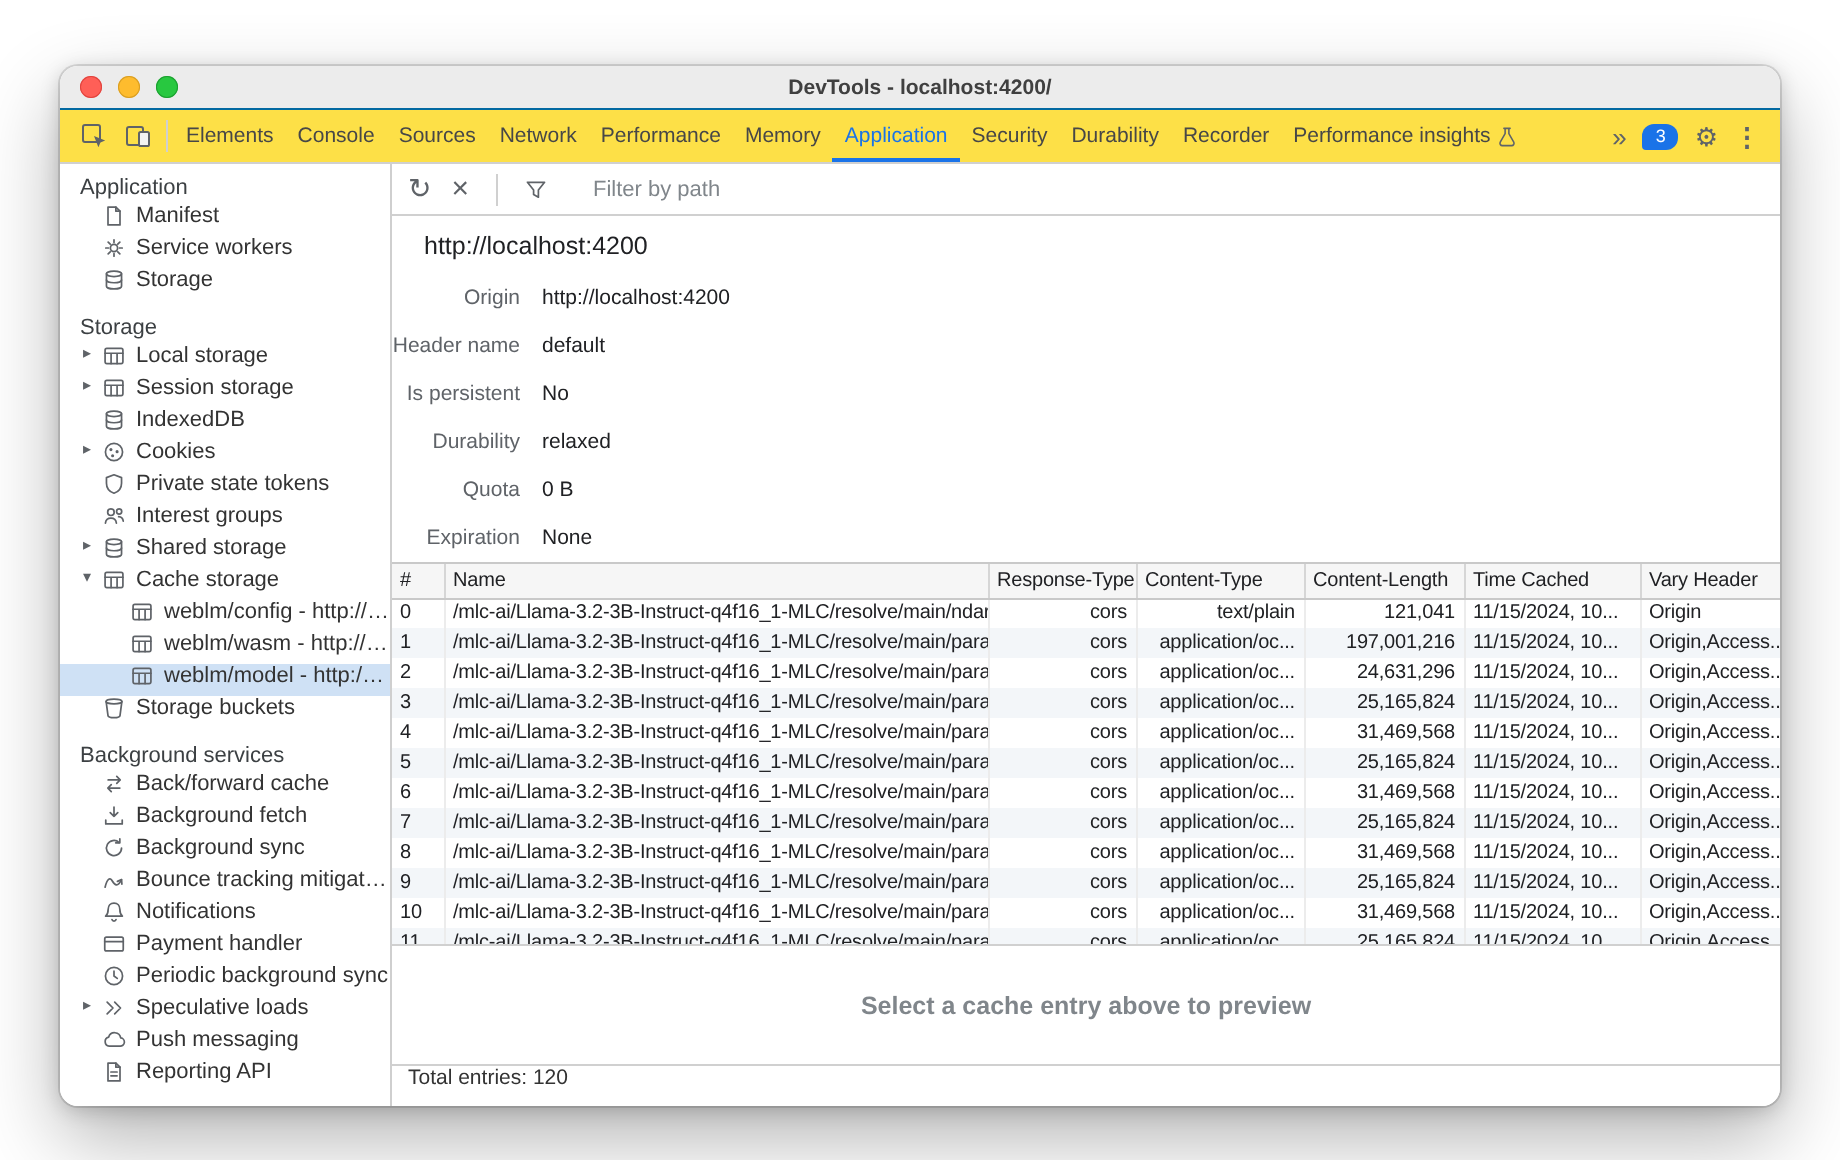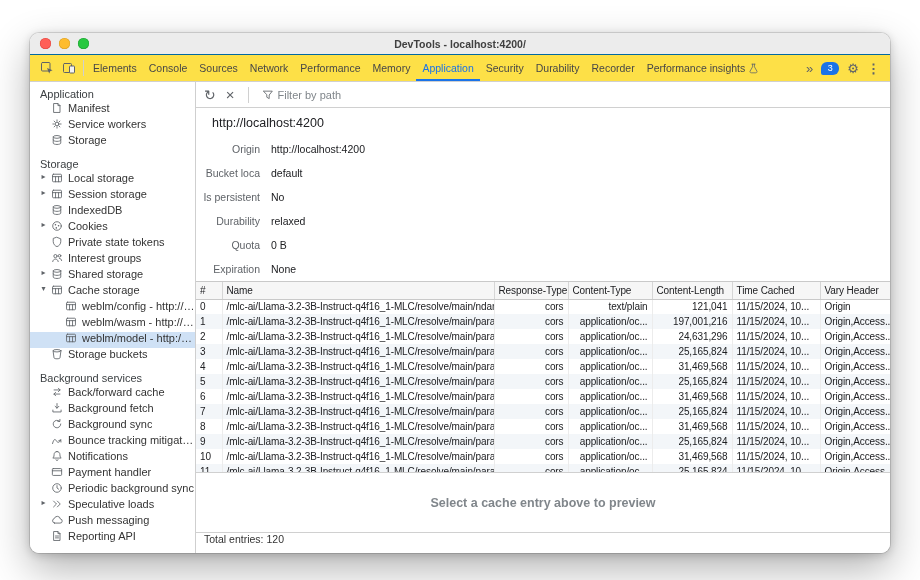--- a/index.html
+++ b/index.html
@@ -52,21 +52,21 @@
   .icn svg { width:12px; height:12px; display:block; }
   .item .lbl { overflow:hidden; text-overflow:ellipsis; }
   .item.child { padding-left:22px; }
   .item.selected { background:#cfe1f5; }
 
   .main { flex:1; display:flex; flex-direction:column; min-width:0; background:#fff; }
   .ptoolbar { height:26px; flex:none; border-bottom:1px solid #d0d0d0; display:flex;
     align-items:center; padding:0 8px; gap:10px; color:#5f6368; }
   .icon-refresh::before { content:"↻"; font-size:14px; }
   .icon-clear::before { content:"×"; font-size:15px; }
-  .filter { display:flex; align-items:center; gap:4px; color:#80868b; font-size:11px; }
+  .filter { display:flex; align-items:center; gap:23px; color:#80868b; font-size:11px; }
   .filter svg { width:12px; height:12px; }
 
   .report { flex:none; font-size:10.5px; color:#202124; }
   .report-title { font-size:12.5px; padding:8px 16px 7px; color:#202124; }
   .field { height:24px; display:flex; align-items:center; }
   .flabel { flex:none; width:64px; text-align:right; color:#5f6368; }
   .fvalue { margin-left:11px; color:#202124; }
 
   .grid { flex:none; height:191px; border-top:1px solid #c9c9c9; overflow:hidden; }
   table.grid-table { border-collapse:collapse; table-layout:fixed; width:100%;
@@ -506,21 +506,21 @@
       </div>
 
       <div class="report">
         <div class="report-title">http://localhost:4200</div>
         <div id="fields">
             <div class="field">
               <span class="flabel">Origin</span>
               <span class="fvalue">http://localhost:4200</span>
             </div>
             <div class="field">
-              <span class="flabel">Bucket loca</span>
+              <span class="flabel">Header name</span>
               <span class="fvalue">default</span>
             </div>
             <div class="field">
               <span class="flabel">Is persistent</span>
               <span class="fvalue">No</span>
             </div>
             <div class="field">
               <span class="flabel">Durability</span>
               <span class="fvalue">relaxed</span>
             </div>

